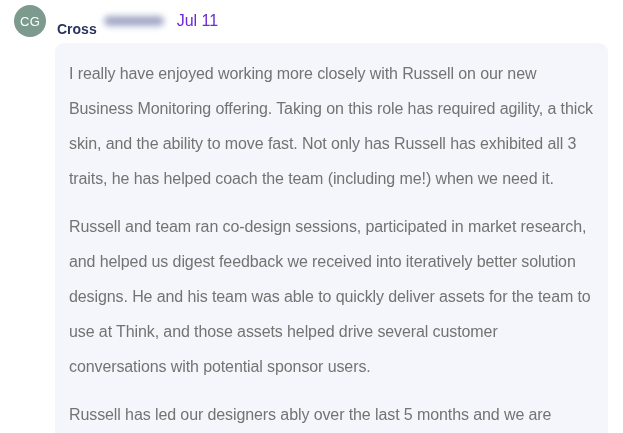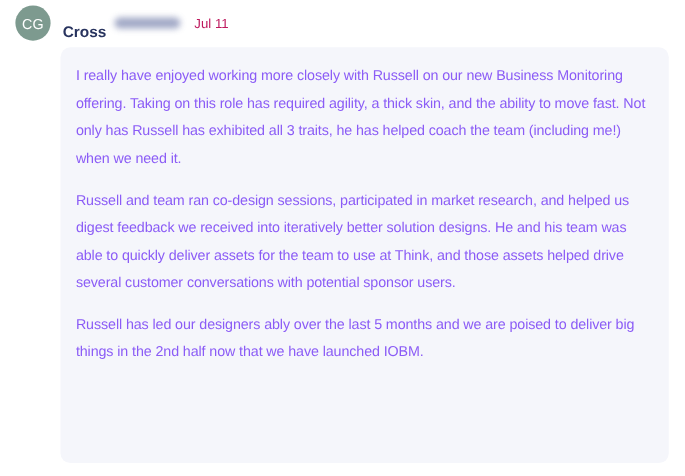--- a/index.html
+++ b/index.html
@@ -54,38 +54,38 @@
     width: 60px;
     height: 10px;
     margin-left: 7px;
     border-radius: 5px;
     background: #8a93b8;
     filter: blur(3px);
     opacity: 0.8;
   }
   .comment-date {
     margin-left: 13px;
-    font-size: 12px;
-    color: #be185d;
+    font-size: 16px;
+    color: #6d28d9;
     white-space: nowrap;
   }
   
   .comment-bubble {
     margin: 5px 15px 0 55px;
     background: #f5f6fb;
     border-radius: 9px;
     padding: 13px 14px 14px 14px;
     box-sizing: border-box;
     min-height: 378px;
   }
   .comment-bubble p {
     margin: 0 0 13px 0;
-    font-size: 13px;
-    line-height: 25px;
-    color: #8b5cf6;
+    font-size: 16px;
+    line-height: 35px;
+    color: #737373;
     letter-spacing: -0.1px;
   }
   .comment-bubble p:last-child {
     margin-bottom: 0;
   }
 </style>
 </head>
 <body>
 
 <div class="comment">

